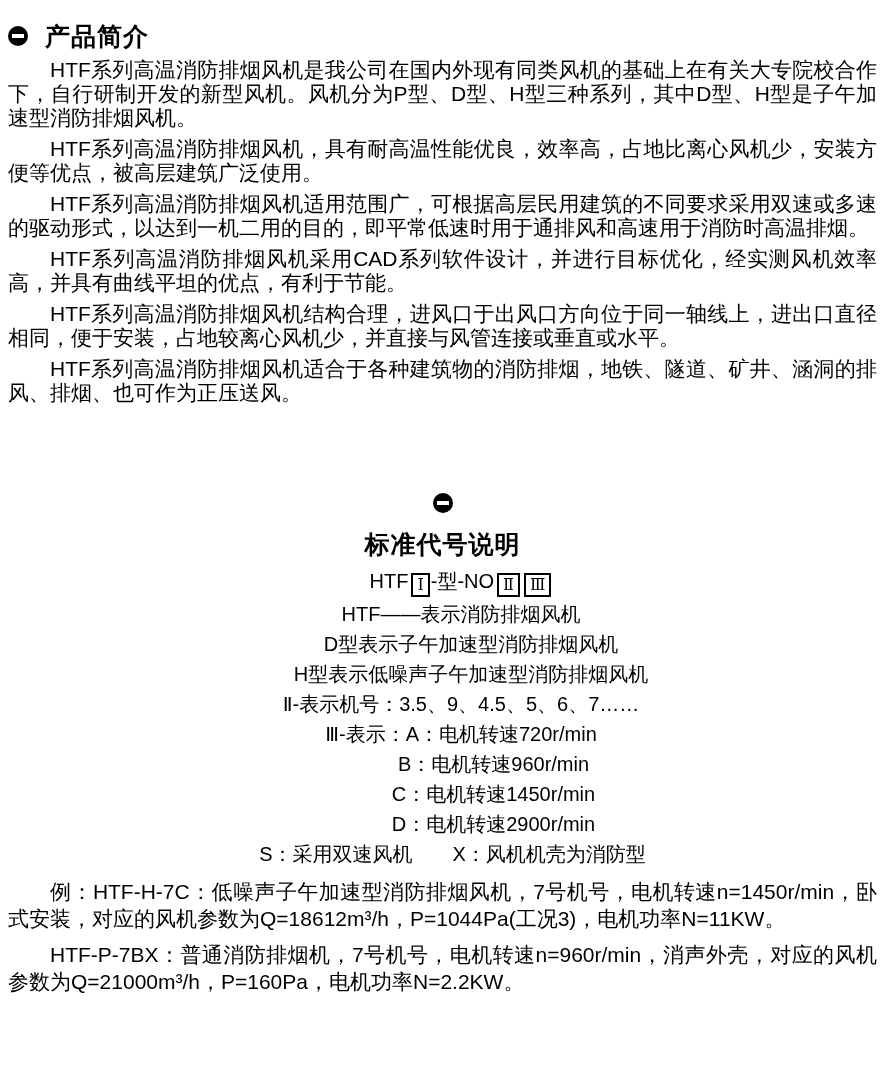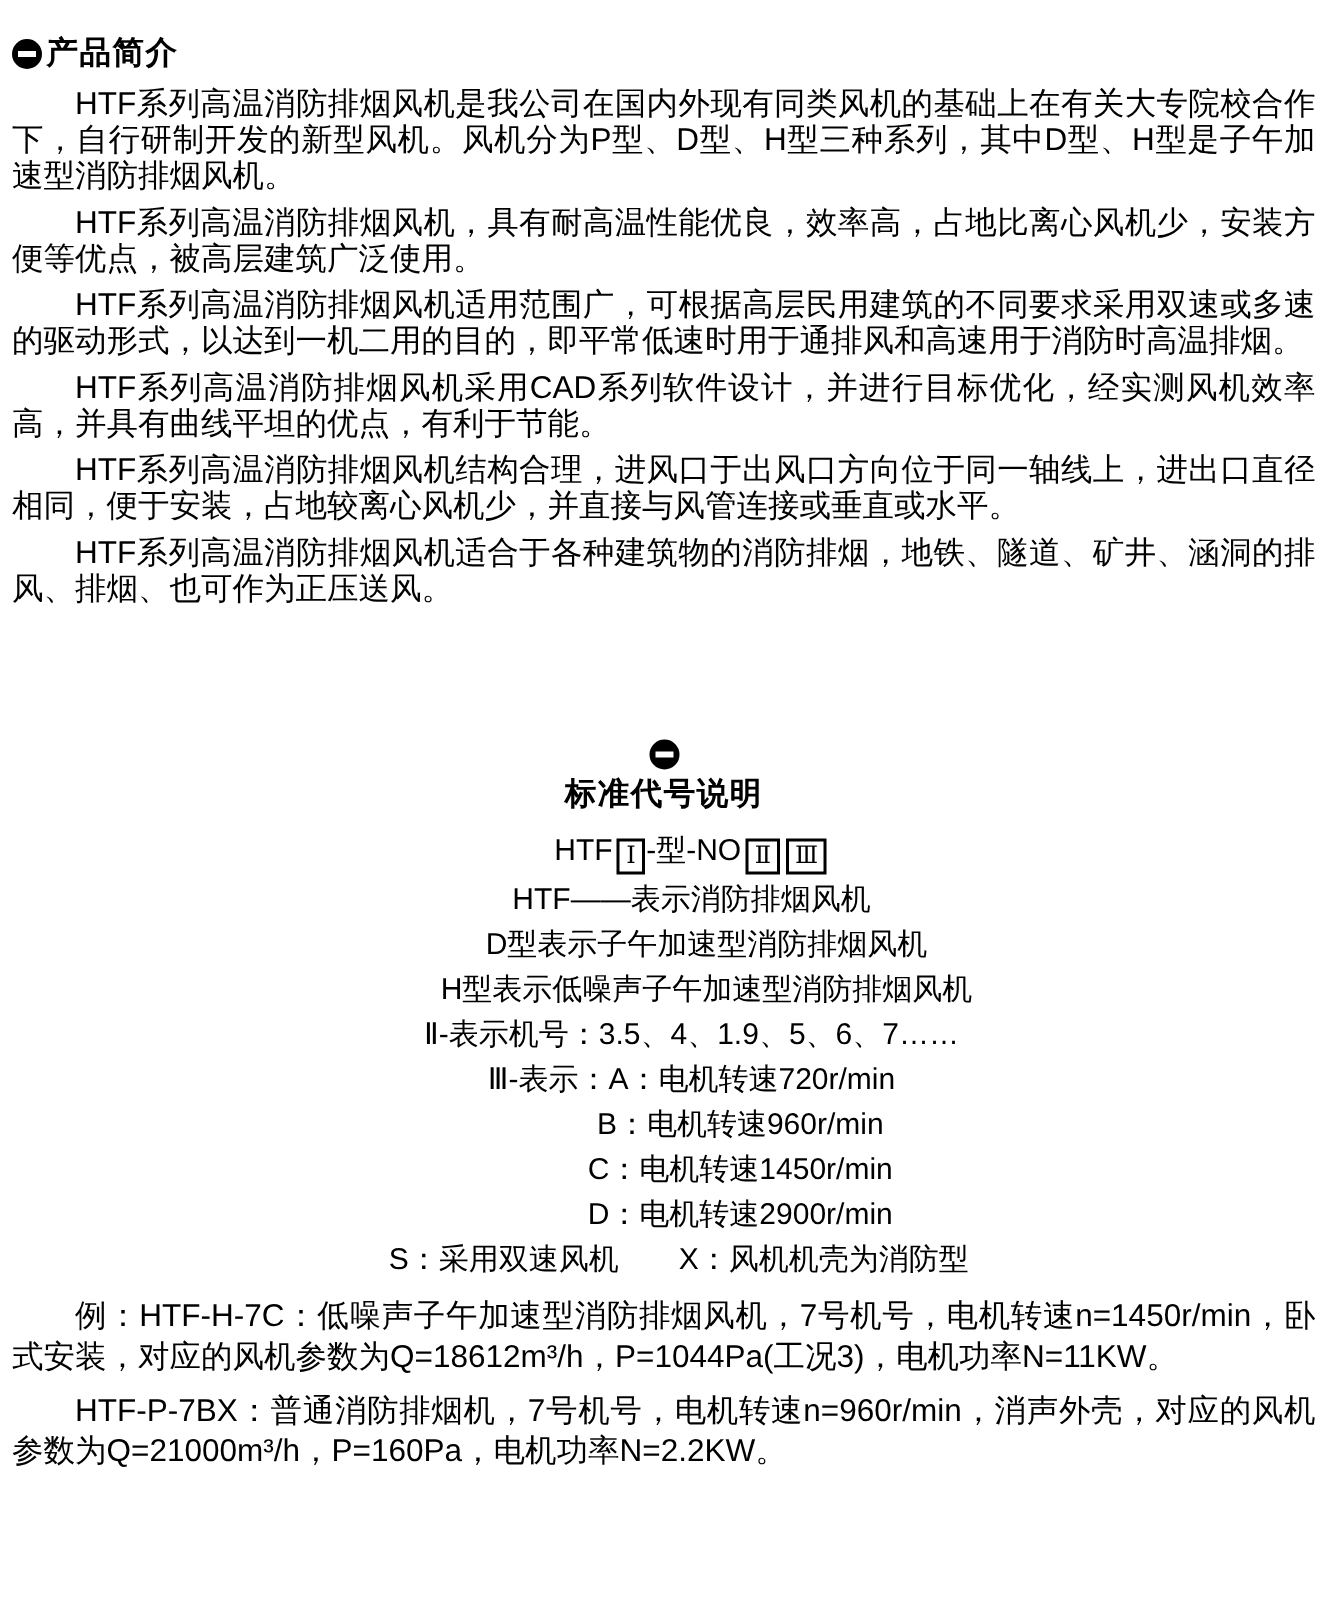--- a/index.html
+++ b/index.html
@@ -16,23 +16,23 @@
   }
   .page {
     box-sizing: border-box;
     width: 885px;
     padding: 14px 8px 0 8px;
   }
   
   .sec-head {
     display: flex;
     align-items: center;
-    gap: 3px;
+    gap: 17px;
     margin: 8px 0 8px 0;
-    font-size: 21px;
+    font-size: 25px;
     font-weight: bold;
     line-height: 28px;
     letter-spacing: 1px;
   }
   .bullet-icon {
     position: relative;
     display: inline-block;
     width: 20px;
     height: 20px;
     background: #000000;
@@ -111,21 +111,21 @@
   <h1 class="sec-head sec2-head">
     <span class="bullet-icon"></span>
     <span>标准代号说明</span>
   </h1>
 
   <div class="code-line ind-a formula-line"><span>HTF</span><span class="boxed">Ⅰ</span><span>-型-NO</span><span class="boxed">Ⅱ</span><span class="boxed">Ⅲ</span></div>
 
   <div class="code-line ind-a">HTF——表示消防排烟风机</div>
   <div class="code-line ind-b">D型表示子午加速型消防排烟风机</div>
   <div class="code-line ind-b">H型表示低噪声子午加速型消防排烟风机</div>
-  <div class="code-line ind-a">Ⅱ-表示机号：3.5、4、1.9、5、6、7……</div>
+  <div class="code-line ind-a">Ⅱ-表示机号：3.5、9、4.5、5、6、7……</div>
   <div class="code-line ind-a">Ⅲ-表示：A：电机转速720r/min</div>
   <div class="code-line ind-c">B：电机转速960r/min</div>
   <div class="code-line ind-c">C：电机转速1450r/min</div>
   <div class="code-line ind-c">D：电机转速2900r/min</div>
   <div class="code-line ind-s">S：采用双速风机　　X：风机机壳为消防型</div>
 
   <p class="para example">例：HTF-H-7C：低噪声子午加速型消防排烟风机，7号机号，电机转速n=1450r/min，卧式安装，对应的风机参数为Q=18612m³/h，P=1044Pa(工况3)，电机功率N=11KW。</p>
   <p class="para example">HTF-P-7BX：普通消防排烟机，7号机号，电机转速n=960r/min，消声外壳，对应的风机参数为Q=21000m³/h，P=160Pa，电机功率N=2.2KW。</p>
 
 </div>

